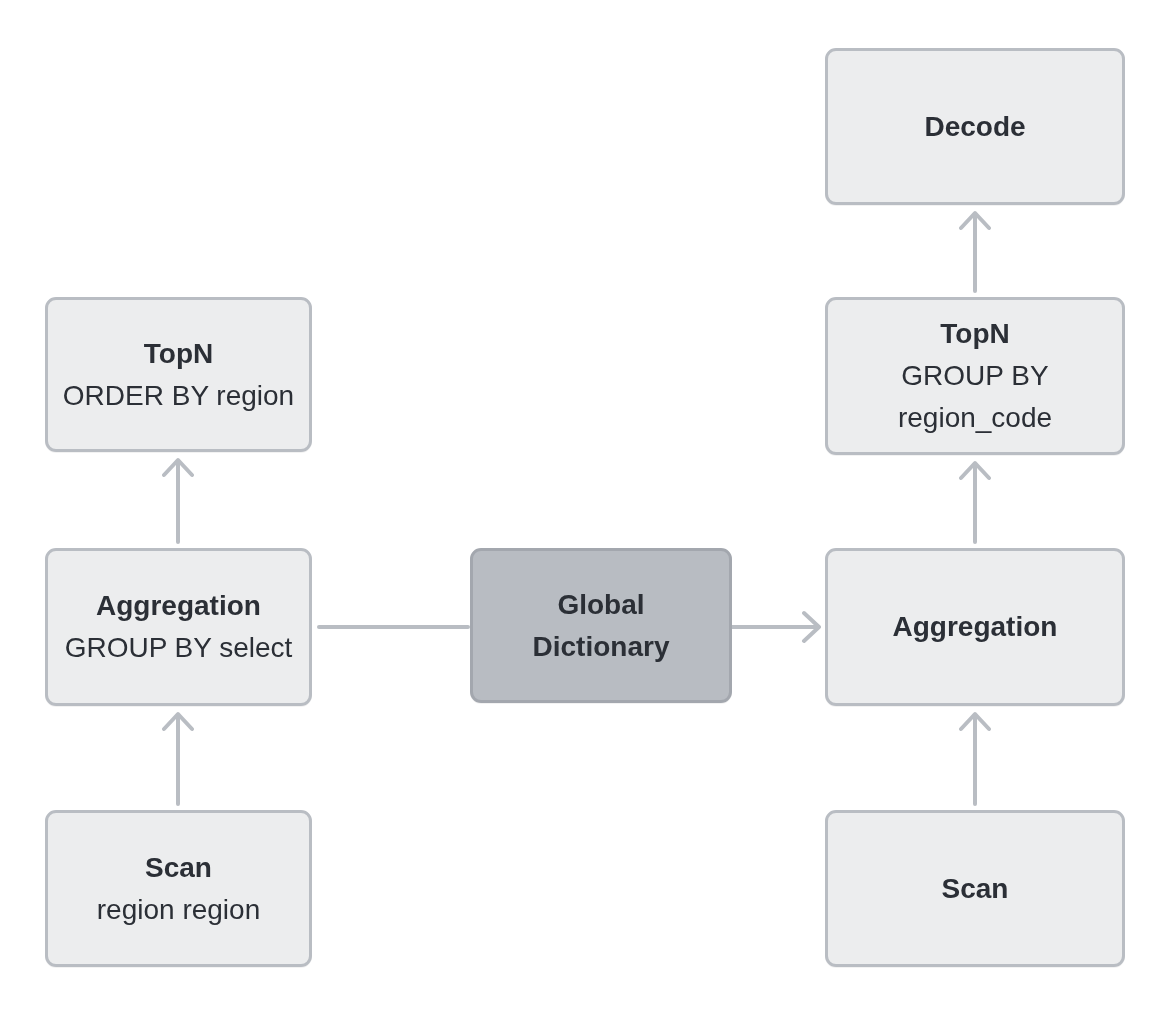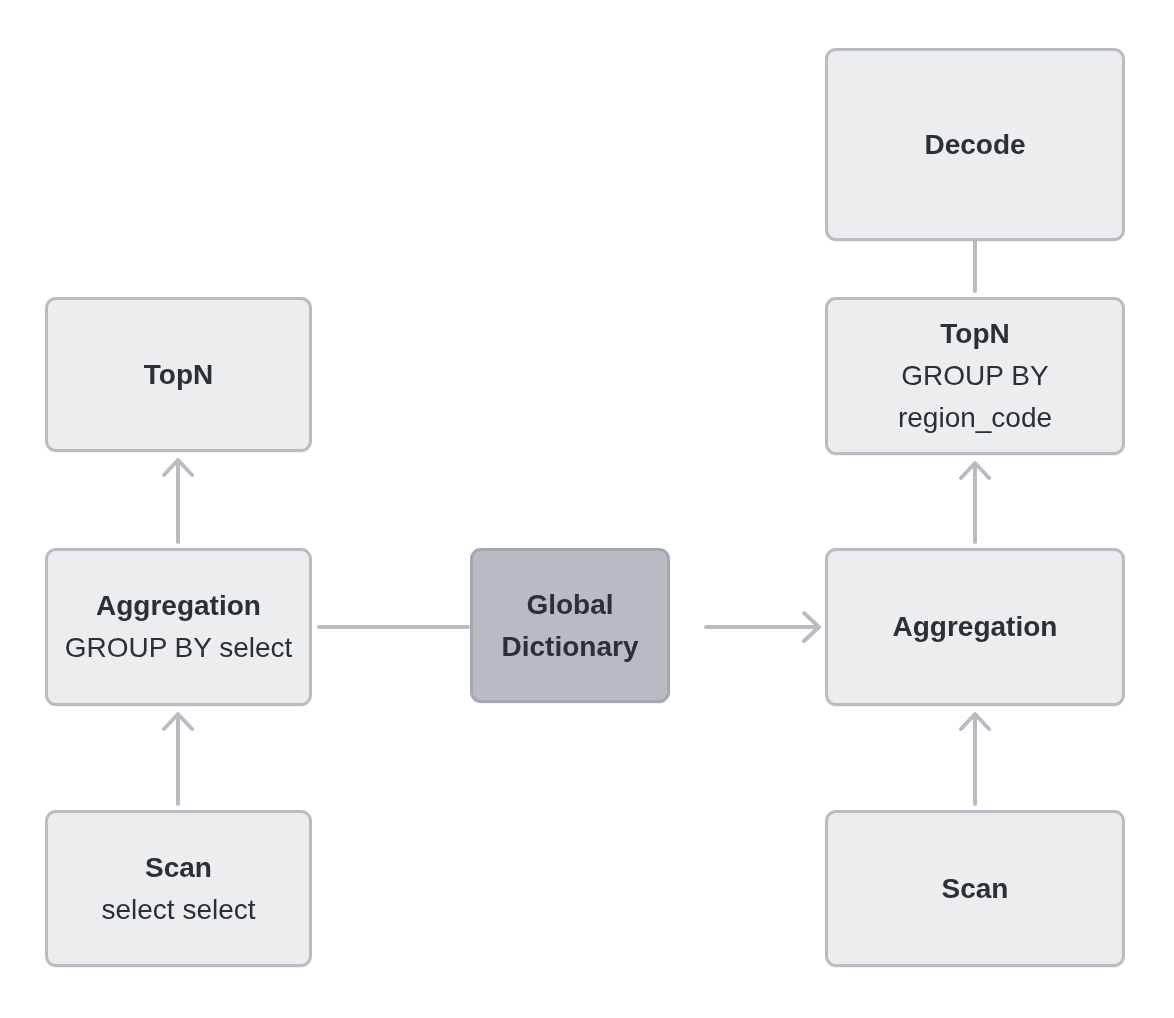--- a/index.html
+++ b/index.html
@@ -51,24 +51,24 @@
   }
   .node.highlight {
     background: #b8bcc2;
     border-color: #a3a7ae;
   }
   
   #node-topn-left        { left: 45px;  top: 297px; width: 267px; height: 155px; }
   #node-aggregation-left { left: 45px;  top: 548px; width: 267px; height: 158px; }
   #node-scan-left        { left: 45px;  top: 810px; width: 267px; height: 157px; }
   
-  #node-global-dictionary{ left: 470px; top: 548px; width: 200px; height: 155px; }
+  #node-global-dictionary{ left: 470px; top: 548px; width: 262px; height: 155px; }
   #node-global-dictionary .title { max-width: 185px; }
   
-  #node-decode           { left: 825px; top: 48px;  width: 300px; height: 193px; }
+  #node-decode           { left: 825px; top: 48px;  width: 300px; height: 157px; }
   #node-topn-right       { left: 825px; top: 297px; width: 300px; height: 158px; }
   #node-aggregation-right{ left: 825px; top: 548px; width: 300px; height: 158px; }
   #node-scan-right       { left: 825px; top: 810px; width: 300px; height: 157px; }
 </style>
 </head>
 <body>
 
 <div class="canvas">
 
   <svg class="edges" viewBox="0 0 1174 1018" fill="none" stroke="#b9bdc3" stroke-width="4" stroke-linecap="round" stroke-linejoin="round">
@@ -83,30 +83,31 @@
 
     <path d="M975 291 L975 215 M961 228 L975 213 L989 228"></path>
 
     <path d="M319 627 L468 627"></path>
 
     <path d="M706 627 L816 627 M804 613 L819 627 L804 641"></path>
   </svg>
 
   <div class="node" id="node-topn-left">
     <div class="title">TopN</div>
+    <div class="subtitle">ORDER BY region</div>
   </div>
 
   <div class="node" id="node-aggregation-left">
     <div class="title">Aggregation</div>
     <div class="subtitle">GROUP BY select</div>
   </div>
 
   <div class="node" id="node-scan-left">
     <div class="title">Scan</div>
-    <div class="subtitle">select select</div>
+    <div class="subtitle">region region</div>
   </div>
 
   <div class="node highlight" id="node-global-dictionary">
     <div class="title">Global Dictionary</div>
   </div>
 
   <div class="node" id="node-decode">
     <div class="title">Decode</div>
   </div>
 

